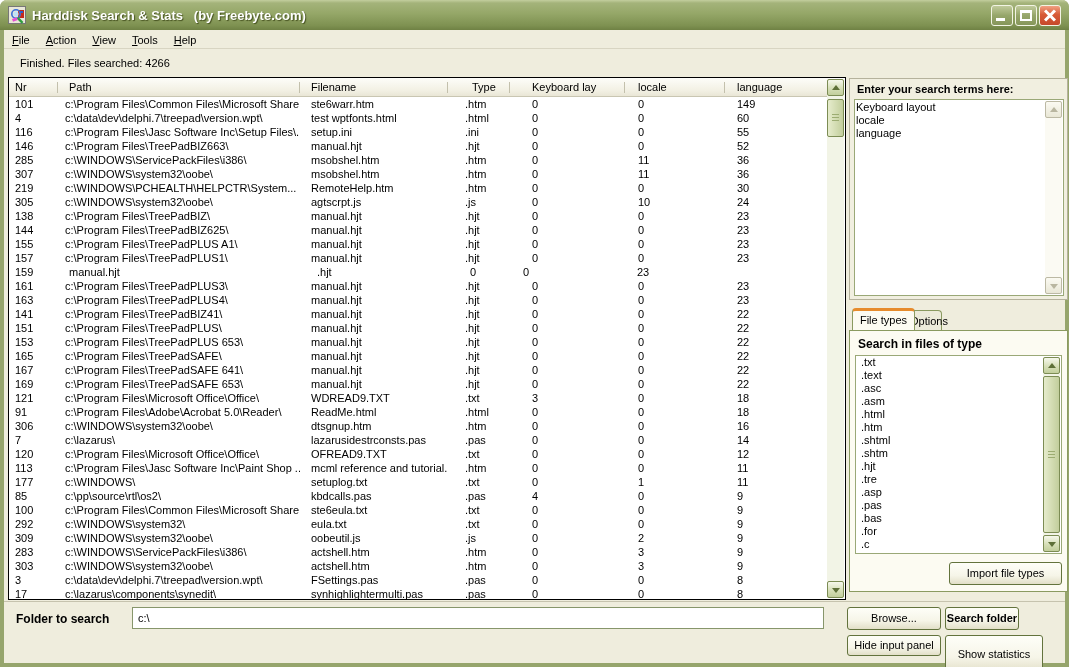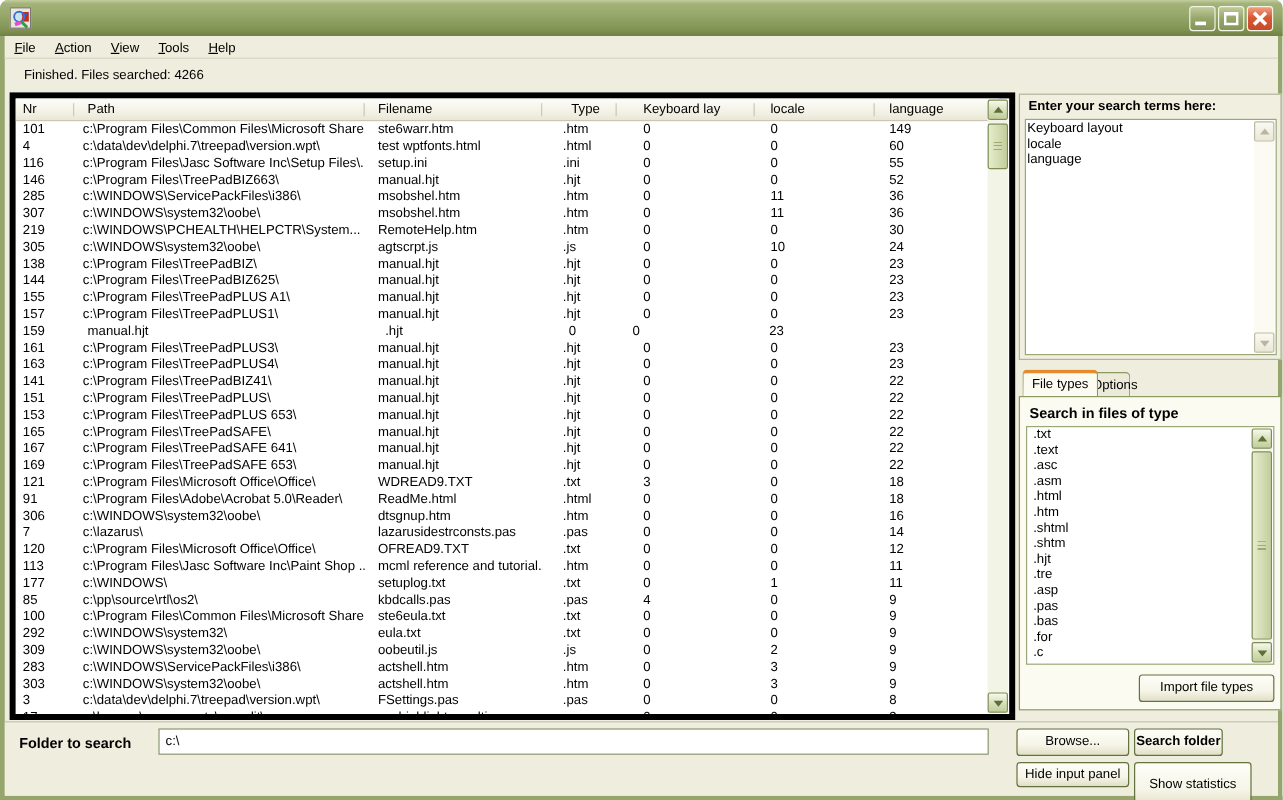--- a/index.html
+++ b/index.html
@@ -23,21 +23,21 @@
   .tbtn .g-x1,.tbtn .g-x2 { position:absolute; left:3px; top:8px; width:14px; height:3px; background:#fff; }
   .tbtn .g-x1 { transform:rotate(45deg);} .tbtn .g-x2 { transform:rotate(-45deg);}
   
   .menubar { position:absolute; left:0; top:30px; width:1061px; height:19px; background:#EFEDDD;
              border-bottom:1px solid #D8D5C2; display:flex; align-items:flex-end; font-size:11px; }
   .menu-item { padding:2px 8px; cursor:default; }
   .statusbar { position:absolute; left:0; top:50px; width:1061px; height:26px; font-size:11px; }
   .status-text { position:absolute; left:16px; top:7px; }
   
   .table-wrap { position:absolute; left:4px; top:77px; width:838px; height:523px; background:#fff;
-                border:5px solid #000000; overflow:hidden; }
+                border:1px solid #000000; overflow:hidden; }
   .thead { display:grid; grid-template-columns:49px 242px 148px 62px 115px 100px 103px; height:19px; width:819px;
            background:linear-gradient(180deg,#FDFDF9,#F2F0E3 70%,#E9E6D6); border-bottom:1px solid #C9C6B2; }
   .hcell { position:relative; font-size:11px; line-height:19px; white-space:nowrap; overflow:hidden; }
   .hcell::after { content:''; position:absolute; right:0; top:4px; width:1px; height:11px; background:#C3C0AC; }
   .tbody { width:819px; }
   .trow { display:grid; grid-template-columns:49px 242px 148px 62px 115px 100px 103px; height:14px; }
   .tcell { font-size:11px; line-height:14px; white-space:nowrap; overflow:hidden; color:#000; }
   .c0{padding-left:6px}.c1{padding-left:7px}.c2{padding-left:11px}.c3{padding-left:17px}
   .c4{padding-left:22px}.c5{padding-left:13px}.c6{padding-left:12px}
   .hcell.c1{padding-left:11px}.hcell.c3{padding-left:24px}
@@ -97,20 +97,21 @@
     <span class="app-icon">
       <svg width="18" height="18" viewBox="0 0 18 18">
         <rect x="9" y="3" width="6" height="8" fill="#C42B1C"></rect>
         <rect x="10" y="4" width="4" height="2" fill="#2B5FC4"></rect>
         <circle cx="7" cy="7" r="4.2" fill="none" stroke="#3A6FD8" stroke-width="1.6"></circle>
         <circle cx="7" cy="7" r="2.6" fill="#BFE3F7"></circle>
         <rect x="9.5" y="10" width="7" height="2.4" transform="rotate(45 9.5 10)" fill="#2F9E3F"></rect>
         <rect x="3" y="12" width="5" height="3" transform="rotate(-20 3 12)" fill="#E14FD0"></rect>
       </svg>
     </span>
+    <span class="title-text">Harddisk Search &amp; Stats   (by Freebyte.com)</span>
     <span class="title-buttons">
       <span class="tbtn">
           <span class="g-min"></span>
         </span>
       <span class="tbtn">
           <span class="g-max"></span>
         </span>
       <span class="tbtn close">
           <span class="g-x1"></span>
           <span class="g-x2"></span>

